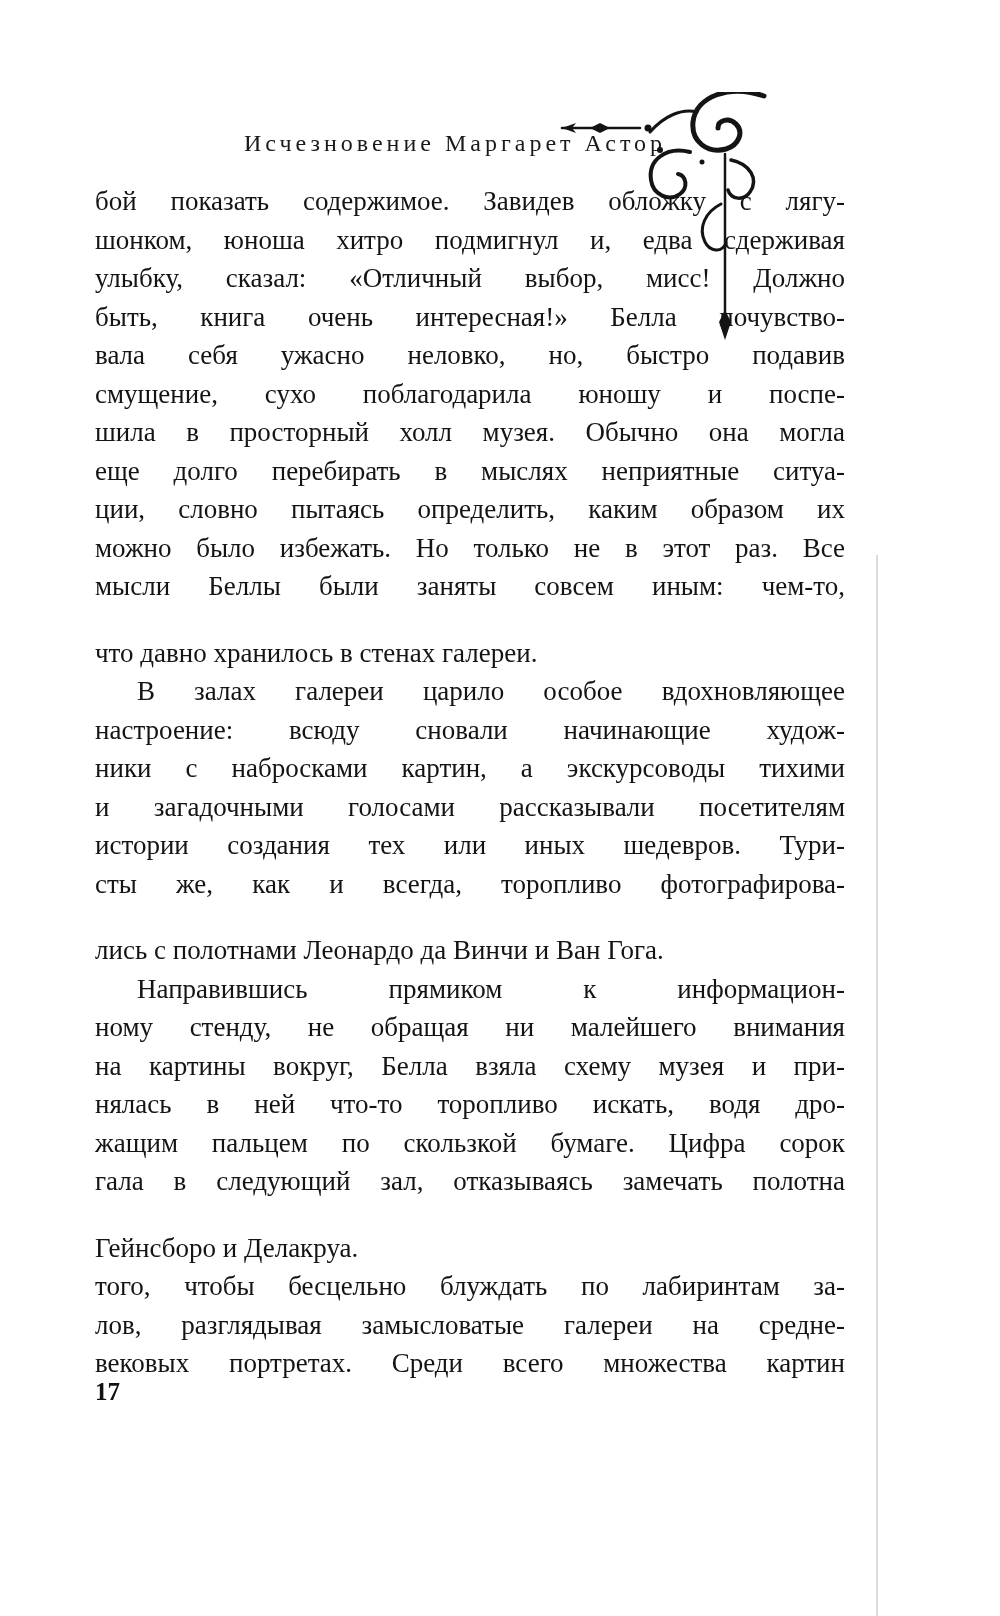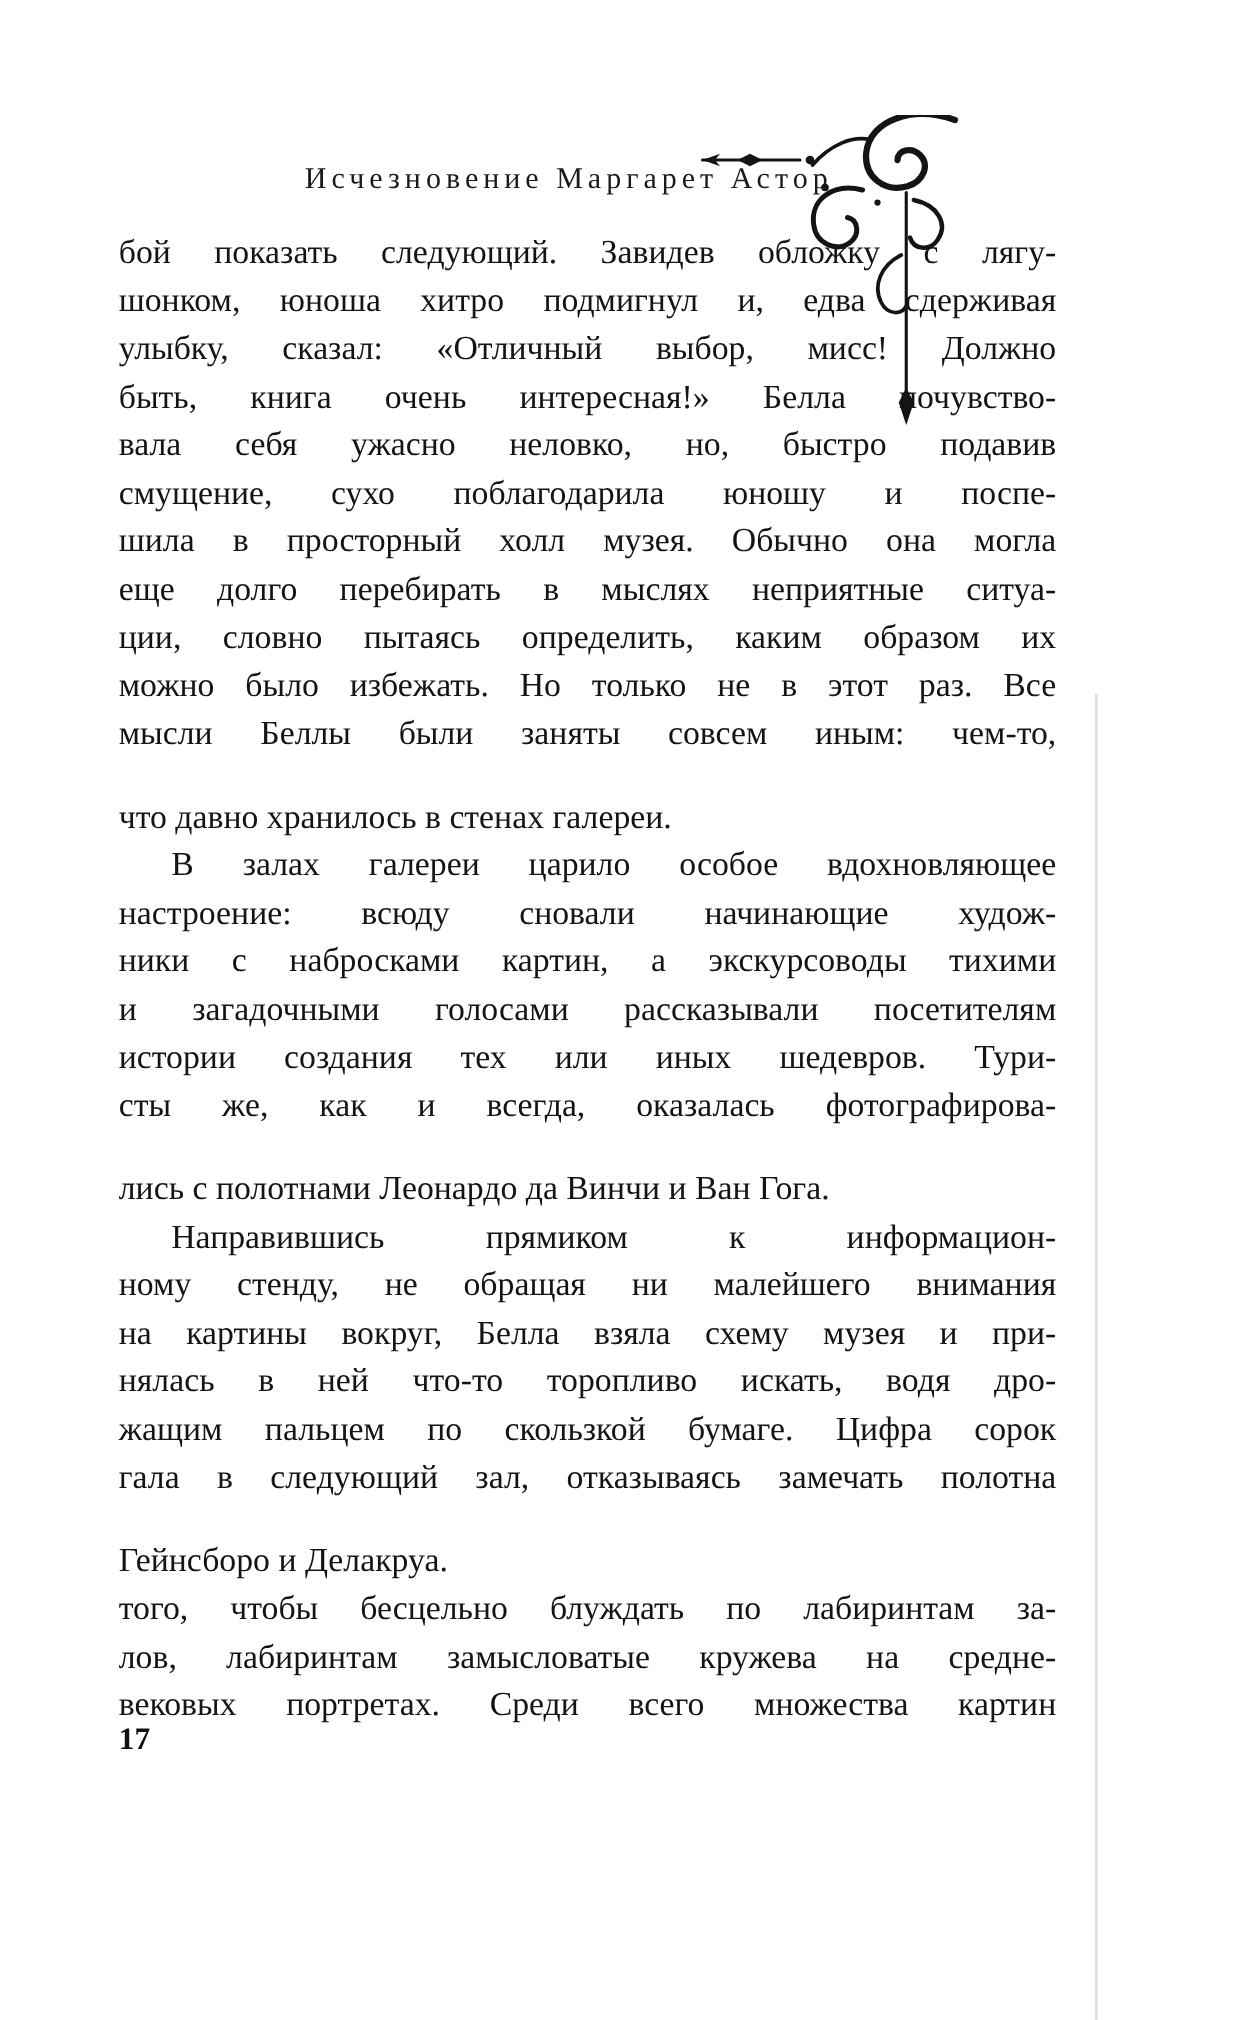--- a/index.html
+++ b/index.html
@@ -103,54 +103,54 @@
       <circle cx="116" cy="36" r="3.5"></circle>
       <circle cx="128" cy="58" r="3"></circle>
       <circle cx="170" cy="70" r="2.5"></circle>
 
       <path d="M193 248 L187 230 L193 218 L199 230 Z"></path>
     </g>
   </svg>
 
   <div class="page-body" id="page-body">
       <div class="para">
-        <div class="line">бой показать следующий. Завидев обложку с лягу-</div>
+        <div class="line">бой показать содержимое. Завидев обложку с лягу-</div>
         <div class="line">шонком, юноша хитро подмигнул и, едва сдерживая</div>
         <div class="line">улыбку, сказал: «Отличный выбор, мисс! Должно</div>
         <div class="line">быть, книга очень интересная!» Белла почувство-</div>
         <div class="line">вала себя ужасно неловко, но, быстро подавив</div>
         <div class="line">смущение, сухо поблагодарила юношу и поспе-</div>
         <div class="line">шила в просторный холл музея. Обычно она могла</div>
         <div class="line">еще долго перебирать в мыслях неприятные ситуа-</div>
         <div class="line">ции, словно пытаясь определить, каким образом их</div>
         <div class="line">можно было избежать. Но только не в этот раз. Все</div>
         <div class="line">мысли Беллы были заняты совсем иным: чем-то,</div>
         <div class="line lastline">что давно хранилось в стенах галереи.</div>
       </div>
       <div class="para">
         <div class="line firstline">В залах галереи царило особое вдохновляющее</div>
         <div class="line">настроение: всюду сновали начинающие худож-</div>
         <div class="line">ники с набросками картин, а экскурсоводы тихими</div>
         <div class="line">и загадочными голосами рассказывали посетителям</div>
         <div class="line">истории создания тех или иных шедевров. Тури-</div>
-        <div class="line">сты же, как и всегда, оказалась фотографирова-</div>
+        <div class="line">сты же, как и всегда, торопливо фотографирова-</div>
         <div class="line lastline">лись с полотнами Леонардо да Винчи и Ван Гога.</div>
       </div>
       <div class="para">
         <div class="line firstline">Направившись прямиком к информацион-</div>
         <div class="line">ному стенду, не обращая ни малейшего внимания</div>
         <div class="line">на картины вокруг, Белла взяла схему музея и при-</div>
         <div class="line">нялась в ней что-то торопливо искать, водя дро-</div>
         <div class="line">жащим пальцем по скользкой бумаге. Цифра сорок</div>
         <div class="line">гала в следующий зал, отказываясь замечать полотна</div>
         <div class="line lastline">Гейнсборо и Делакруа.</div>
       </div>
       <div class="para">
         <div class="line">того, чтобы бесцельно блуждать по лабиринтам за-</div>
-        <div class="line">лов, лабиринтам замысловатые кружева на средне-</div>
+        <div class="line">лов, разглядывая замысловатые галереи на средне-</div>
         <div class="line">вековых портретах. Среди всего множества картин</div>
       </div>
     </div>
 
   <div class="pageno">17</div>
 
   <div class="edge-line"></div>
 
 </div>
 

